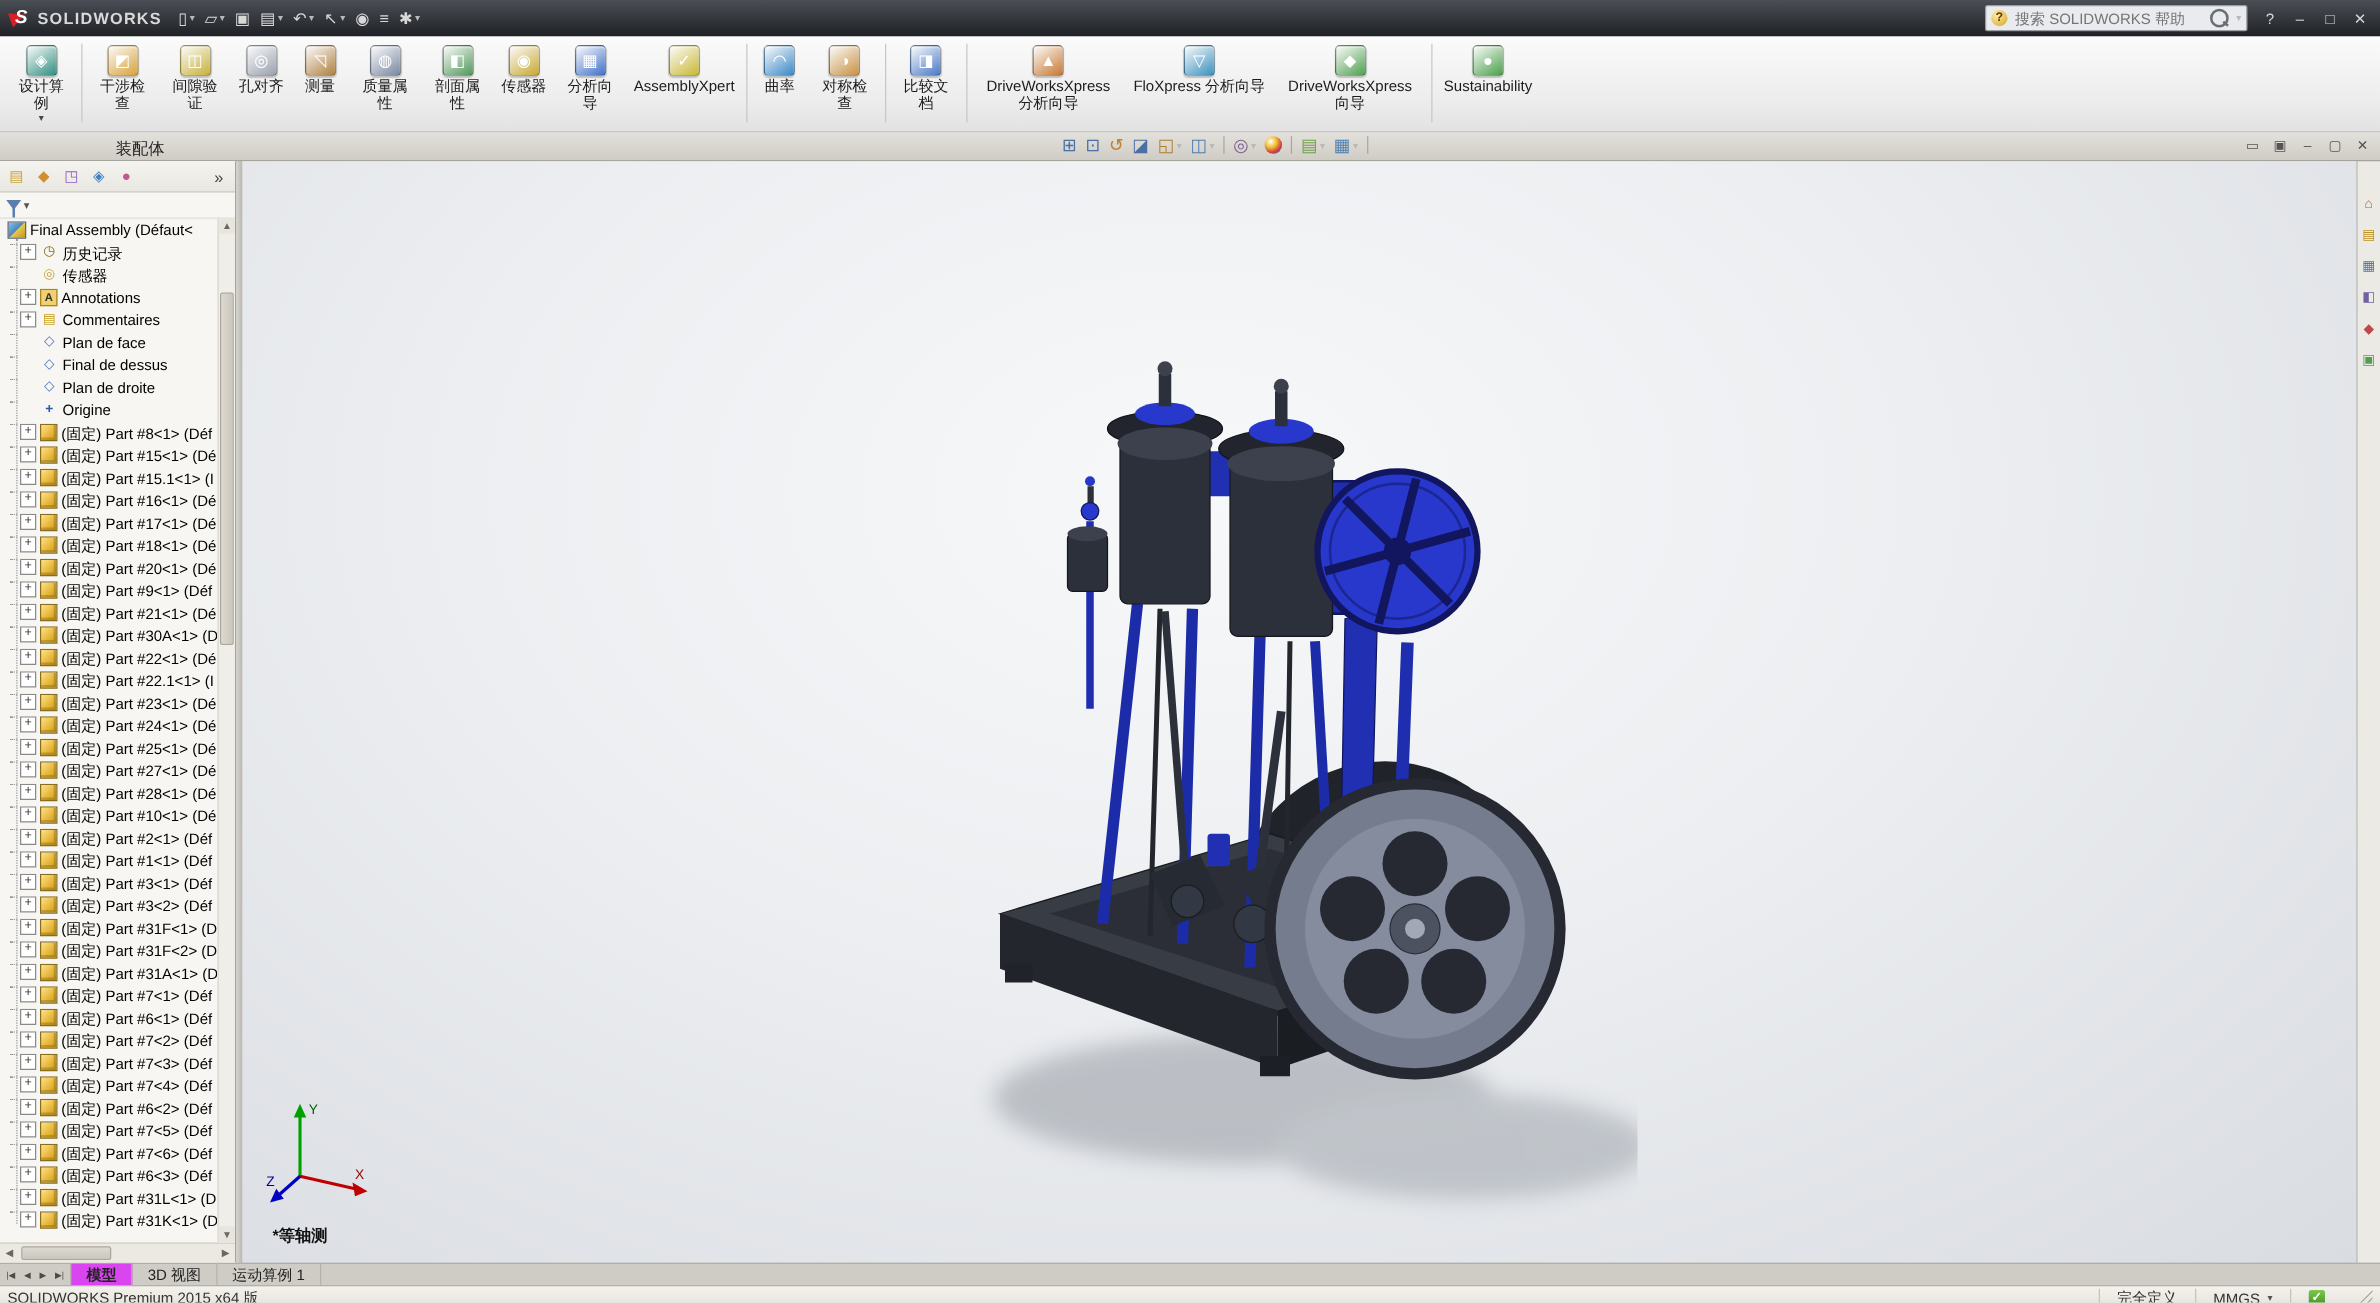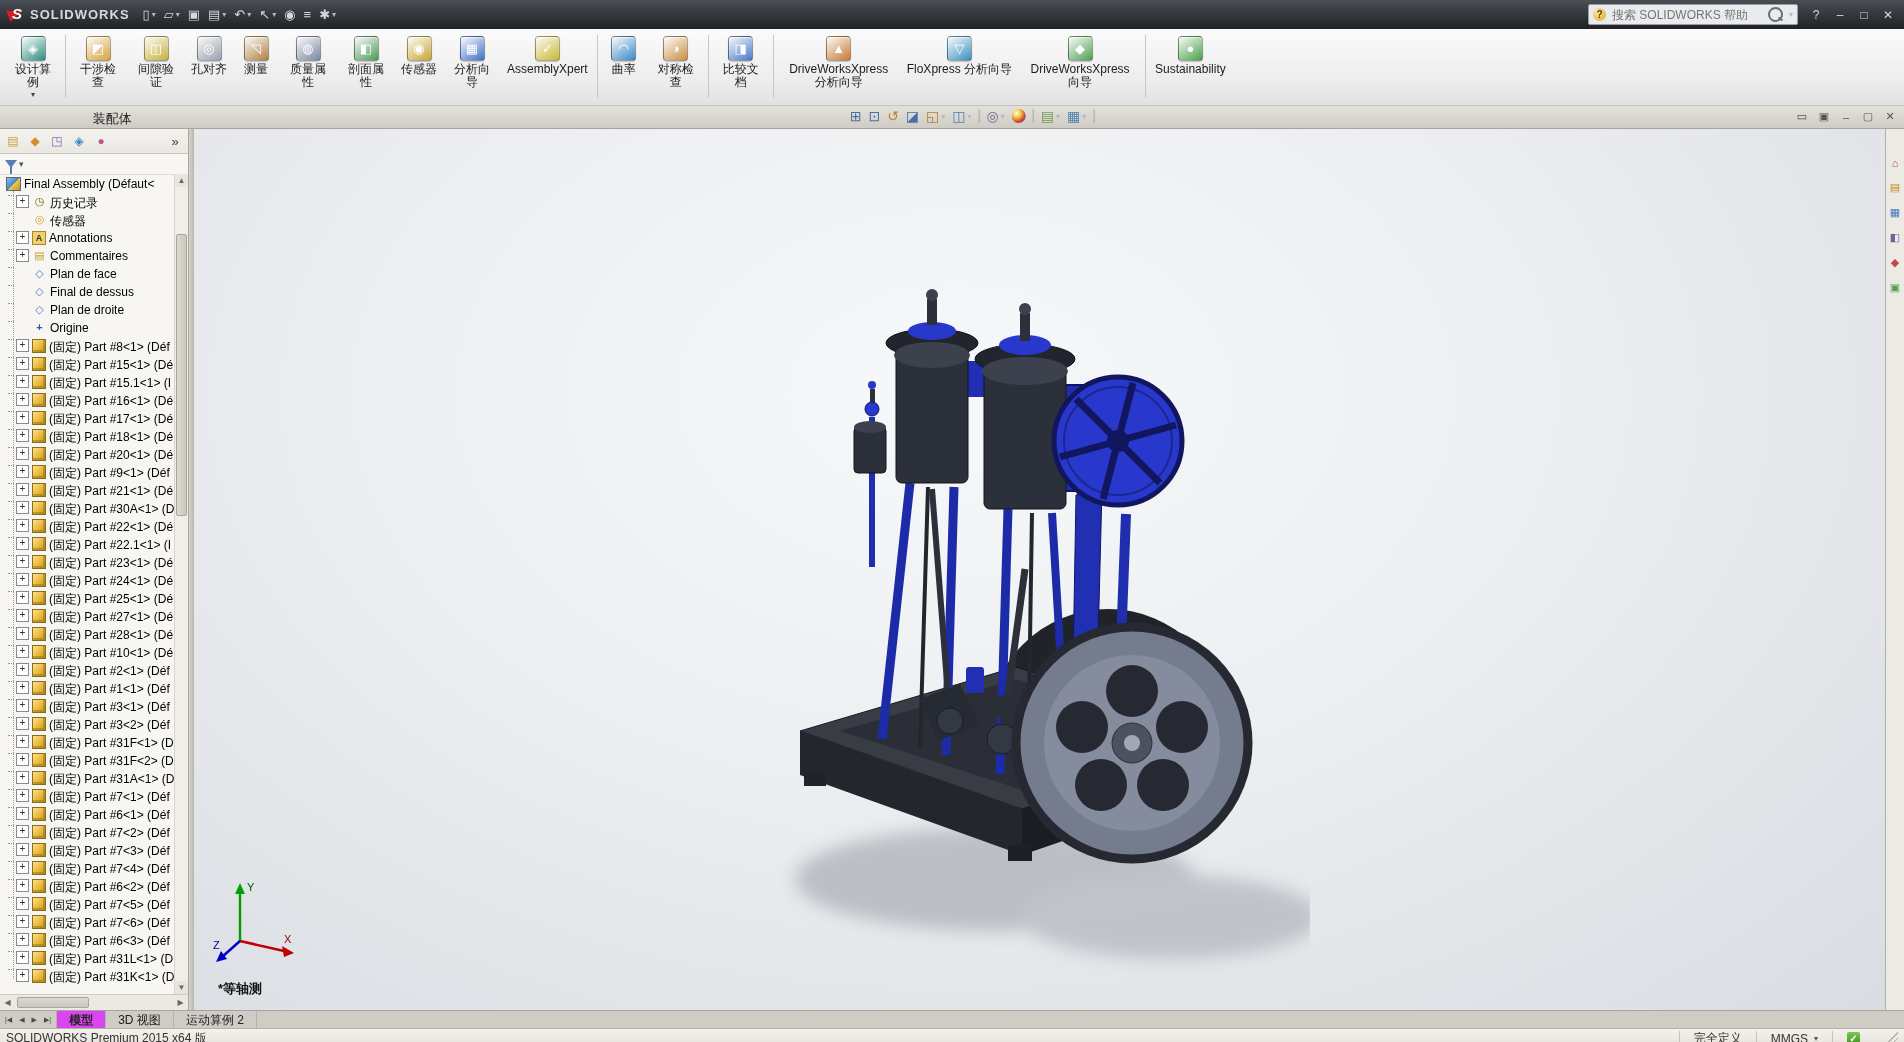--- a/index.html
+++ b/index.html
@@ -683,21 +683,21 @@
 <div class="docbar">
   <div class="docnav" id="docnav">
       <span class="nbtn">|◀</span>
       <span class="nbtn">◀</span>
       <span class="nbtn">▶</span>
       <span class="nbtn">▶|</span>
     </div>
   <div style="display:flex" id="doctabs">
       <div class="dtab active">模型</div>
       <div class="dtab">3D 视图</div>
-      <div class="dtab">运动算例 2</div>
+      <div class="dtab">运动算例 1</div>
     </div>
 </div>
 
 <div class="statusbar">
   <span class="sb-left">SOLIDWORKS Premium 2015 x64 版</span>
   <div class="sb-right">
     <div class="sb-cell">
       <span>完全定义</span>
     </div>
     <div class="sb-cell">

